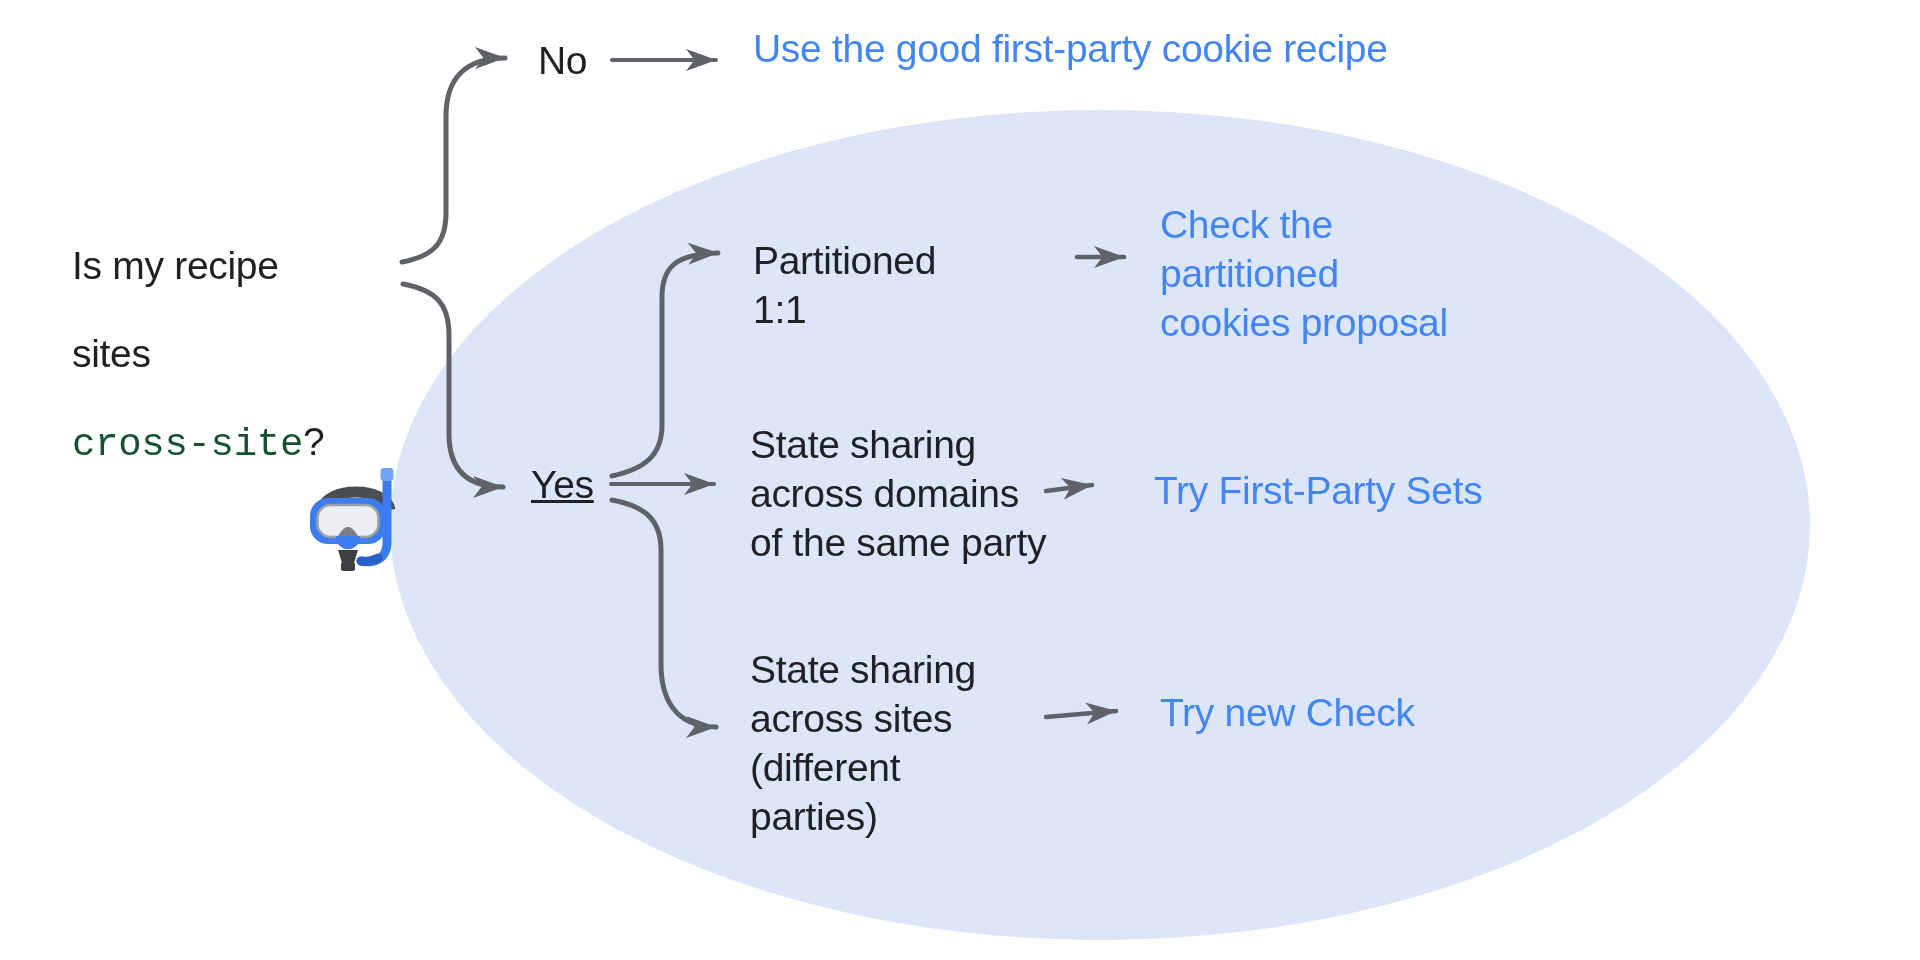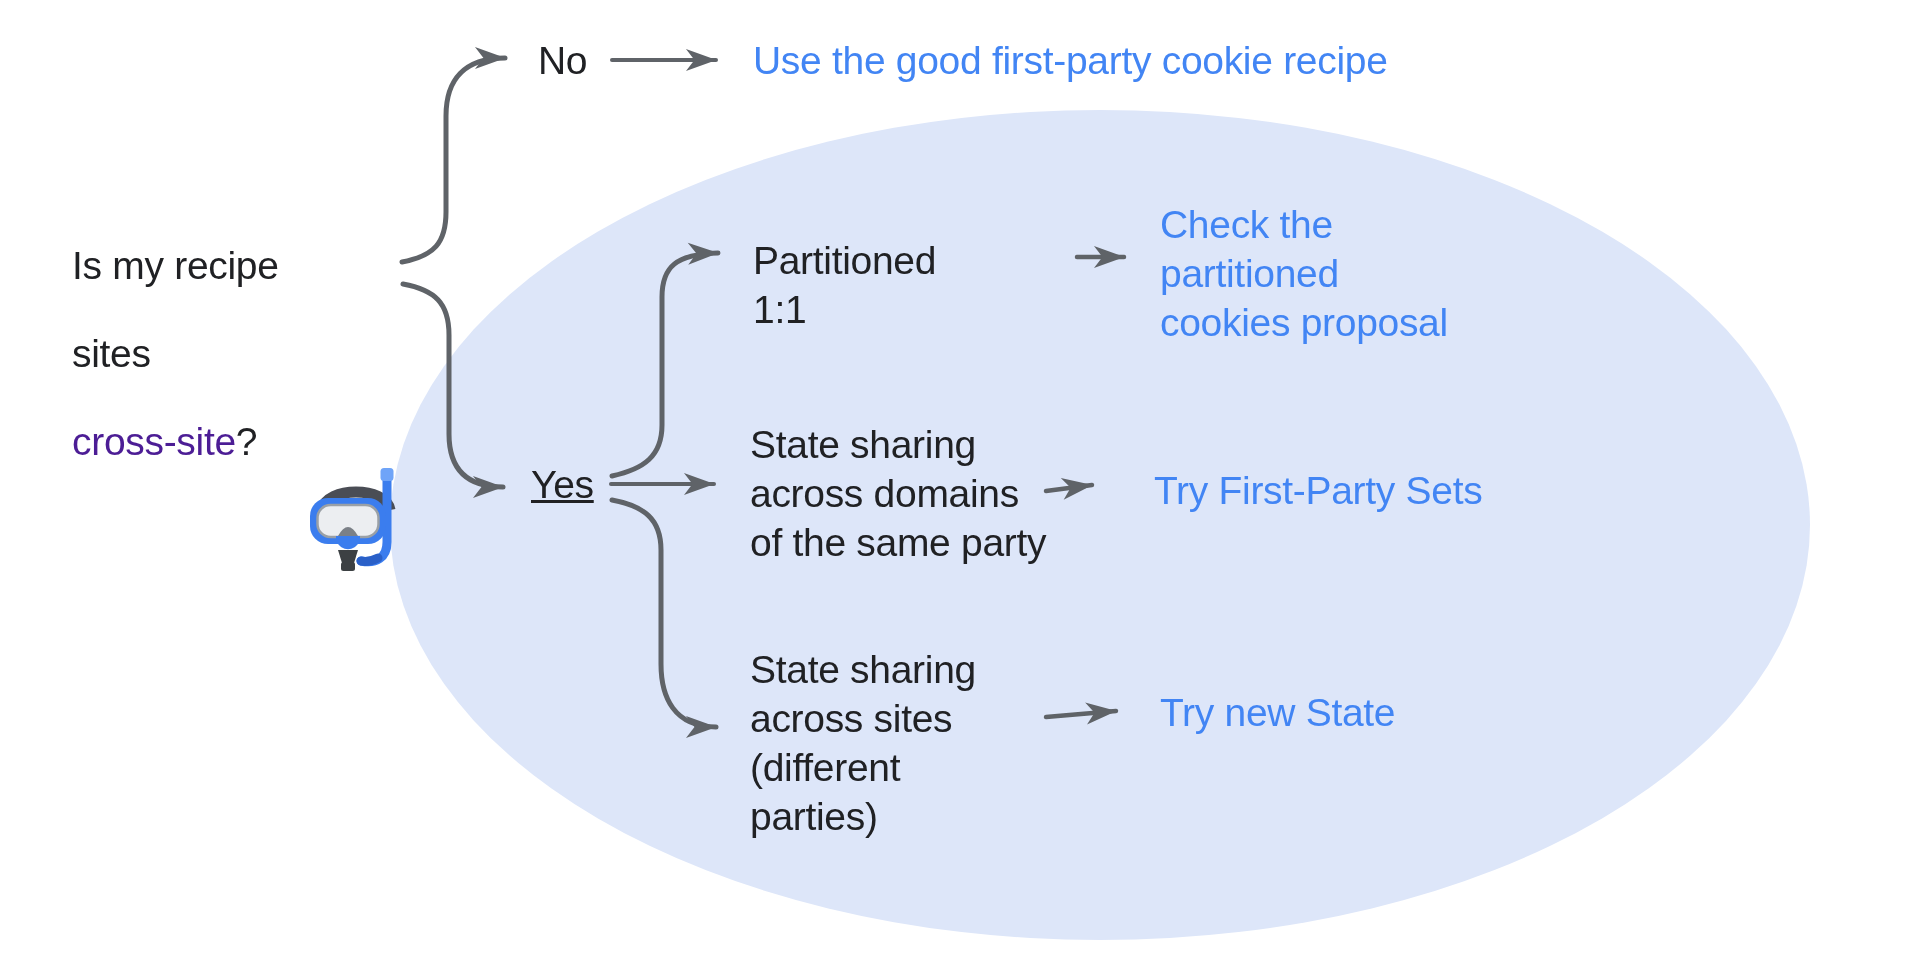--- a/index.html
+++ b/index.html
@@ -20,24 +20,24 @@
   .arrows{position:absolute;left:0;top:0;}
   .txt{
     position:absolute;
     font-size:39px;
     line-height:49px;
     font-weight:500;
     letter-spacing:-0.3px;
     white-space:pre-line;
   }
   .question{top:200px;left:72px;line-height:44px;}
-  .blue{color:#4c1d95;}
+  .blue{color:#14532d;font-family:Liberation Mono, monospace;}
   .link{color:#4285f4;cursor:pointer;text-decoration:none;}
   .no-label{top:36px;left:538px;}
-  .no-result{top:36px;left:753px;white-space:nowrap;}
+  .no-result{top:24px;left:753px;white-space:nowrap;}
   .yes-label{top:460px;left:531px;text-decoration:underline;}
   .opt1-cond{top:236px;left:753px;}
   .opt1-res{top:200px;left:1160px;}
   .opt2-cond{top:420px;left:750px;}
   .opt2-res{top:466px;left:1154px;white-space:nowrap;}
   .opt3-cond{top:645px;left:750px;}
   .opt3-res{top:688px;left:1160px;white-space:nowrap;}
   .mask{position:absolute;left:308px;top:462px;}
 </style>
 </head>
@@ -83,21 +83,21 @@
 
   <div class="txt opt2-cond">State sharing
 across domains
 of the same party</div>
   <div class="txt opt2-res link">Try First-Party Sets</div>
 
   <div class="txt opt3-cond">State sharing
 across sites
 (different
 parties)</div>
-  <div class="txt opt3-res link">Try new State</div>
+  <div class="txt opt3-res link">Try new Check</div>
 
   <svg class="mask" width="96" height="122" viewBox="0 0 96 122">
 
     <path d="M14,48 C18,24 78,24 82,48" stroke="#4a4d55" stroke-width="11" fill="none"></path>
 
     <path d="M79,16 L79,80 C79,96 68,102 53,99" stroke="#3b7dee" stroke-width="9" fill="none" stroke-linecap="round"></path>
 
     <path d="M70,96 C64,99 58,100 53,99" stroke="#2a60c8" stroke-width="9" fill="none" stroke-linecap="round"></path>
 
     <rect x="72.5" y="6" width="13" height="13" rx="3.5" fill="#6fa4f8"></rect>

